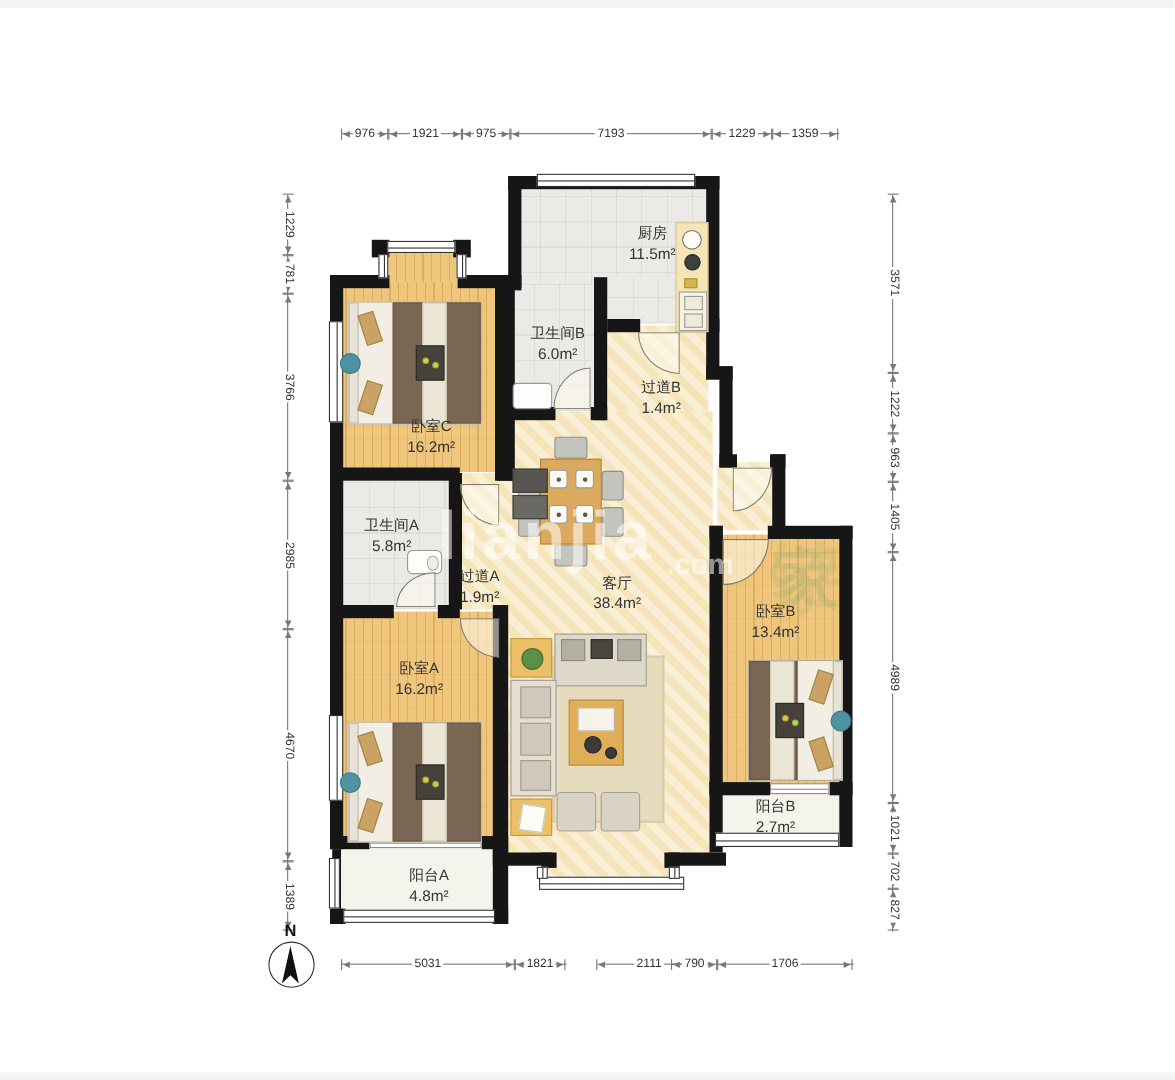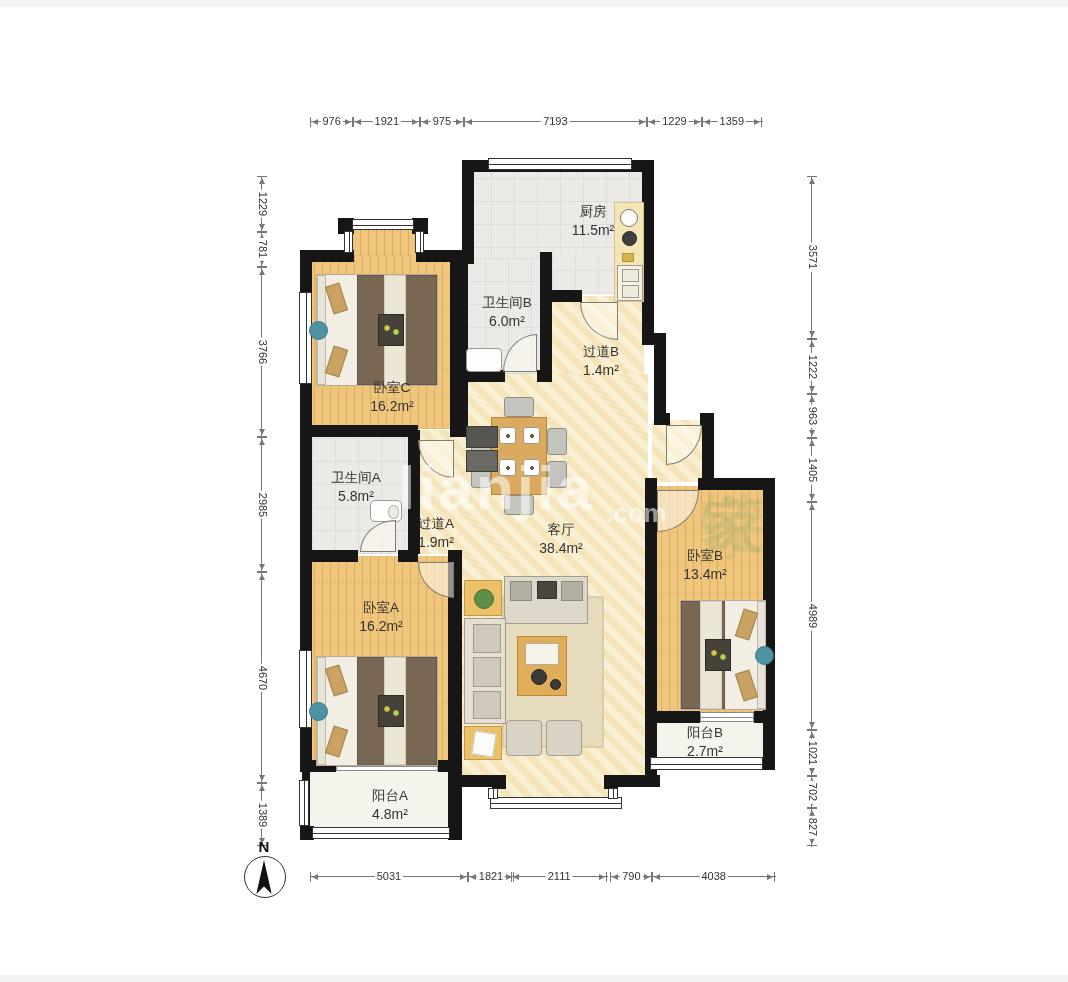--- a/index.html
+++ b/index.html
@@ -332,37 +332,37 @@
       <div style="position: absolute; width: 0px; height: 0px; left: 1px; top: 2px; border-top: 3px solid transparent; border-bottom: 3px solid transparent; border-right: 6px solid rgb(119, 119, 119);"></div>
       <div style="position: absolute; width: 0px; height: 0px; right: 1px; top: 2px; border-top: 3px solid transparent; border-bottom: 3px solid transparent; border-left: 6px solid rgb(119, 119, 119);"></div>
       <span>5031</span>
     </div>
     <div class="dim-seg horz" style="left: 467.95px; top: 872px; width: 46.1259px; height: 10px; border-left-width: 1px; border-right-width: 1px;">
       <div class="abs" style="left: 0px; top: 4px; width: 46.1259px; height: 1px; background: rgb(119, 119, 119); position: absolute;"></div>
       <div style="position: absolute; width: 0px; height: 0px; left: 1px; top: 2px; border-top: 3px solid transparent; border-bottom: 3px solid transparent; border-right: 6px solid rgb(119, 119, 119);"></div>
       <div style="position: absolute; width: 0px; height: 0px; right: 1px; top: 2px; border-top: 3px solid transparent; border-bottom: 3px solid transparent; border-left: 6px solid rgb(119, 119, 119);"></div>
       <span>1821</span>
     </div>
-    <div class="dim-seg horz" style="left: 511px; top: 872px; width: 96.3123px; height: 10px; border-left-width: 1px; border-right-width: 1px;">
+    <div class="dim-seg horz" style="left: 542px; top: 872px; width: 96.3123px; height: 10px; border-left-width: 1px; border-right-width: 1px;">
       <div class="abs" style="left: 0px; top: 4px; width: 96.3123px; height: 1px; background: rgb(119, 119, 119); position: absolute;"></div>
       <div style="position: absolute; width: 0px; height: 0px; left: 1px; top: 2px; border-top: 3px solid transparent; border-bottom: 3px solid transparent; border-right: 6px solid rgb(119, 119, 119);"></div>
       <div style="position: absolute; width: 0px; height: 0px; right: 1px; top: 2px; border-top: 3px solid transparent; border-bottom: 3px solid transparent; border-left: 6px solid rgb(119, 119, 119);"></div>
       <span>2111</span>
     </div>
     <div class="dim-seg horz" style="left: 610.389px; top: 872px; width: 41.9741px; height: 10px; border-left-width: 1px; border-right-width: 1px;">
       <div class="abs" style="left: 0px; top: 4px; width: 41.9741px; height: 1px; background: rgb(119, 119, 119); position: absolute;"></div>
       <div style="position: absolute; width: 0px; height: 0px; left: 1px; top: 2px; border-top: 3px solid transparent; border-bottom: 3px solid transparent; border-right: 6px solid rgb(119, 119, 119);"></div>
       <div style="position: absolute; width: 0px; height: 0px; right: 1px; top: 2px; border-top: 3px solid transparent; border-bottom: 3px solid transparent; border-left: 6px solid rgb(119, 119, 119);"></div>
       <span>790</span>
     </div>
     <div class="dim-seg horz" style="left: 652.363px; top: 872px; width: 122.637px; height: 10px; border-left-width: 1px; border-right-width: 1px;">
       <div class="abs" style="left: 0px; top: 4px; width: 122.637px; height: 1px; background: rgb(119, 119, 119); position: absolute;"></div>
       <div style="position: absolute; width: 0px; height: 0px; left: 1px; top: 2px; border-top: 3px solid transparent; border-bottom: 3px solid transparent; border-right: 6px solid rgb(119, 119, 119);"></div>
       <div style="position: absolute; width: 0px; height: 0px; right: 1px; top: 2px; border-top: 3px solid transparent; border-bottom: 3px solid transparent; border-left: 6px solid rgb(119, 119, 119);"></div>
-      <span>4038</span>
+      <span>1706</span>
     </div>
     <div class="dim-seg vert" style="left: 257px; top: 176px; width: 10px; height: 55.5621px; border-top-width: 1px; border-bottom-width: 1px;">
       <div class="abs" style="left: 4px; top: 0px; width: 1px; height: 55.5621px; background: rgb(119, 119, 119); position: absolute;"></div>
       <div style="position: absolute; width: 0px; height: 0px; left: 2px; top: 1px; border-left: 3px solid transparent; border-right: 3px solid transparent; border-bottom: 6px solid rgb(119, 119, 119);"></div>
       <div style="position: absolute; width: 0px; height: 0px; left: 2px; bottom: 1px; border-left: 3px solid transparent; border-right: 3px solid transparent; border-top: 6px solid rgb(119, 119, 119);"></div>
       <span>1229</span>
     </div>
     <div class="dim-seg vert" style="left: 257px; top: 231.562px; width: 10px; height: 35.3084px; border-top-width: 1px; border-bottom-width: 1px;">
       <div class="abs" style="left: 4px; top: 0px; width: 1px; height: 35.3084px; background: rgb(119, 119, 119); position: absolute;"></div>
       <div style="position: absolute; width: 0px; height: 0px; left: 2px; top: 1px; border-left: 3px solid transparent; border-right: 3px solid transparent; border-bottom: 6px solid rgb(119, 119, 119);"></div>

